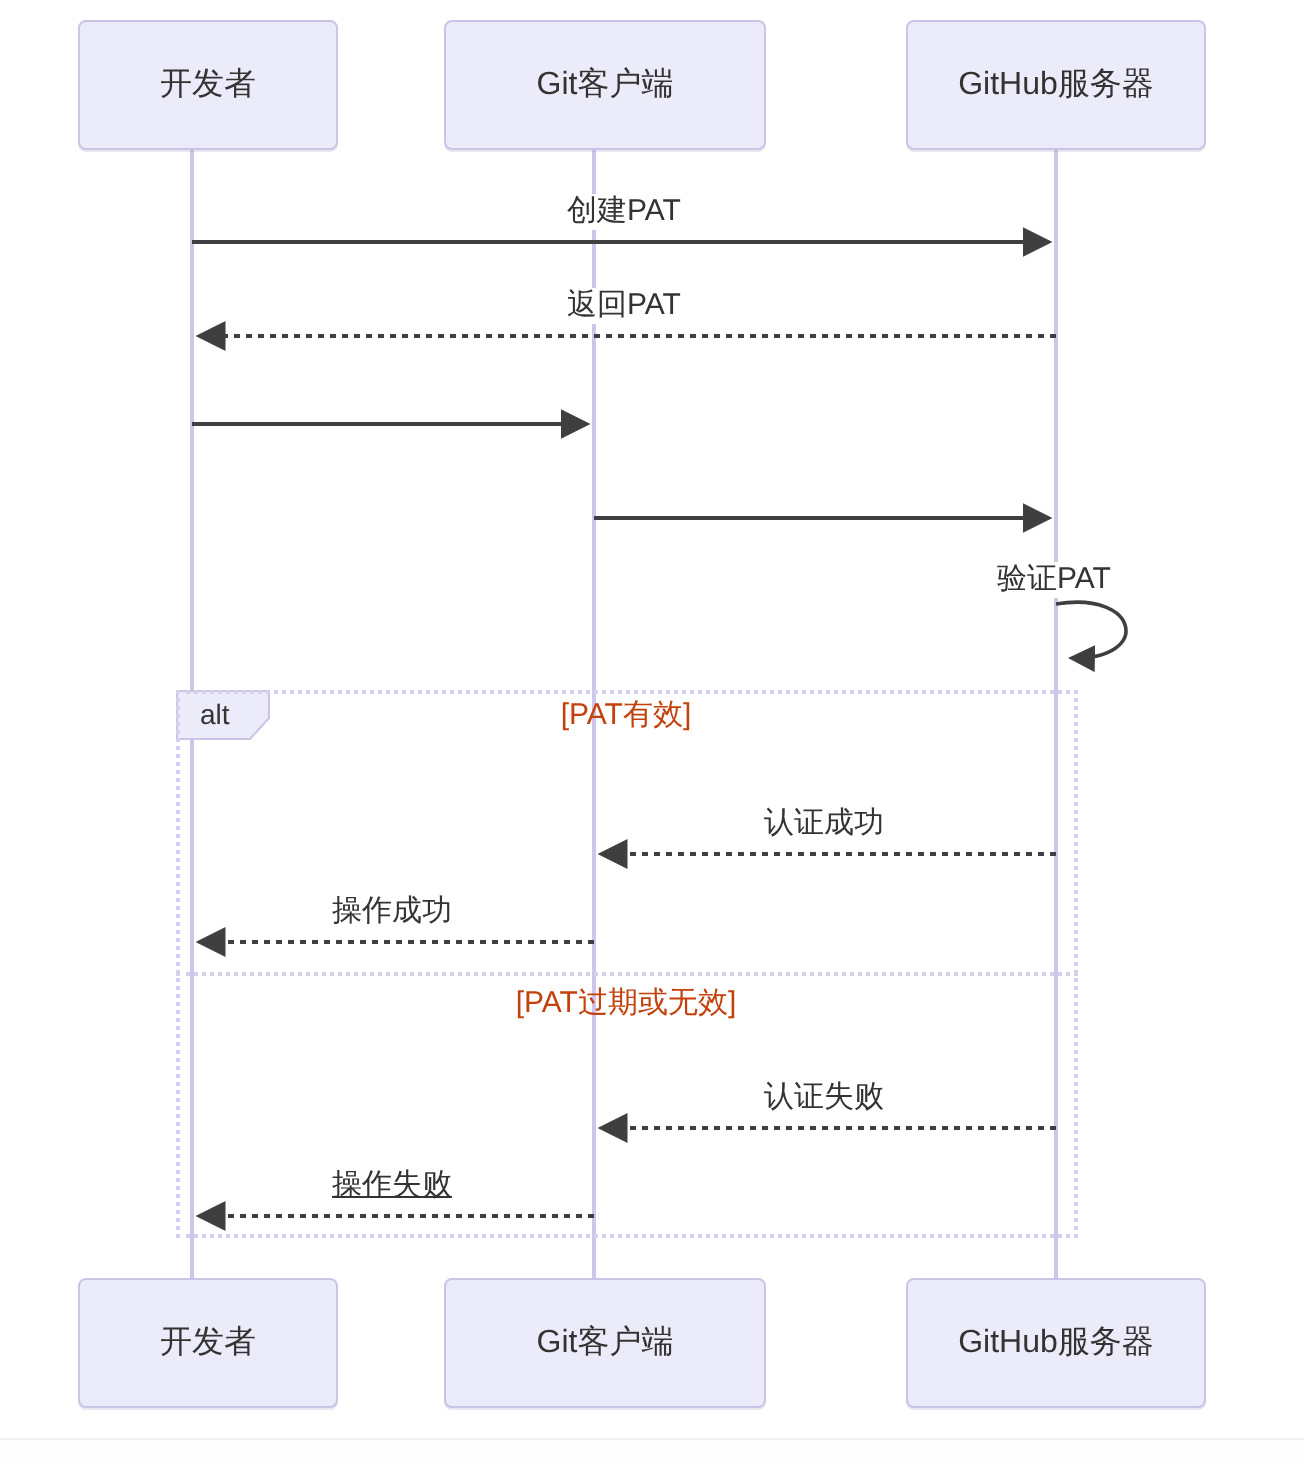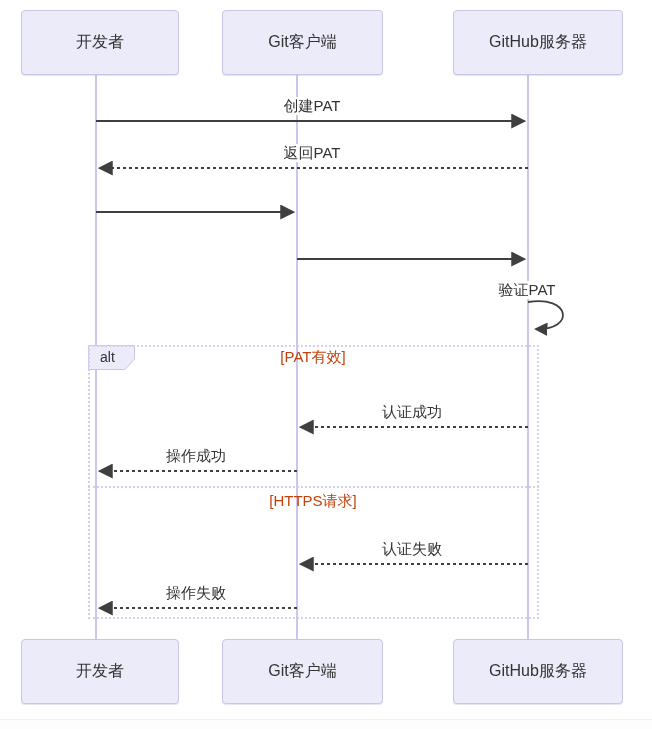--- a/index.html
+++ b/index.html
@@ -24,23 +24,23 @@
     align-items: center;
     justify-content: center;
     background: #ECEBFA;
     border: 1px solid #C9C5E6;
     border-radius: 4px;
     font-size: 16px;
     color: #333333;
     box-sizing: border-box;
     box-shadow: 0 1px 0 rgba(160,155,200,0.25);
   }
-  .actor.a-dev  { left: 21px;  width: 158px; }
+  .actor.a-dev  { left: 39px;  width: 130px; }
   .actor.a-git  { left: 222px; width: 161px; }
-  .actor.a-hub  { left: 453px; width: 170px; }
+  .actor.a-hub  { left: 453px; width: 150px; }
   .actor.row-top    { top: 10px;  height: 65px; }
   .actor.row-bottom { top: 639px; height: 65px; }
 
   .msg-label {
     position: absolute;
     transform: translateX(-50%);
     white-space: nowrap;
     font-size: 15px;
     line-height: 18px;
     color: #333333;
@@ -107,21 +107,21 @@
     <line x1="528" y1="564" x2="301" y2="564" stroke="#3F3F3F" stroke-width="2" stroke-dasharray="3,3" marker-end="url(#arrow)"></line>
     <line x1="297" y1="608" x2="100" y2="608" stroke="#3F3F3F" stroke-width="2" stroke-dasharray="3,3" marker-end="url(#arrow)"></line>
 
     <path d="M 88.5 345.5 h 46 v 13.5 l -9.5 10.5 h -36.5 z" fill="#ECEBFA" stroke="#C9C5E6" stroke-width="1"></path>
   </svg>
 
   <div class="alt-frame"></div>
   <div class="alt-divider"></div>
   <div class="alt-tab-text">alt</div>
   <div class="cond-label" style="left:313px; top:348px;">[PAT有效]</div>
-  <div class="cond-label" style="left:313px; top:492px;">[HTTPS请求]</div>
+  <div class="cond-label" style="left:313px; top:492px;">[PAT过期或无效]</div>
 
   <div class="actor a-dev row-top">
     <span>开发者</span>
   </div>
   <div class="actor a-git row-top">
     <span>Git客户端</span>
   </div>
   <div class="actor a-hub row-top">
     <span>GitHub服务器</span>
   </div>
@@ -135,16 +135,16 @@
   <div class="actor a-hub row-bottom">
     <span>GitHub服务器</span>
   </div>
 
   <div class="msg-label" style="left:312px; top:97px;">创建PAT</div>
   <div class="msg-label" style="left:312px; top:144px;">返回PAT</div>
   <div class="msg-label" style="left:527px; top:281px;">验证PAT</div>
   <div class="msg-label" style="left:412px; top:403px;">认证成功</div>
   <div class="msg-label" style="left:196px; top:447px;">操作成功</div>
   <div class="msg-label" style="left:412px; top:540px;">认证失败</div>
-  <div class="msg-label" style="left:196px; top:584px;">操作失败</div>
+  <div class="msg-label" style="left:196px; top:584px;text-decoration:underline;">操作失败</div>
 
   <div class="bottom-edge"></div>
 </div>
 
 </body></html>

